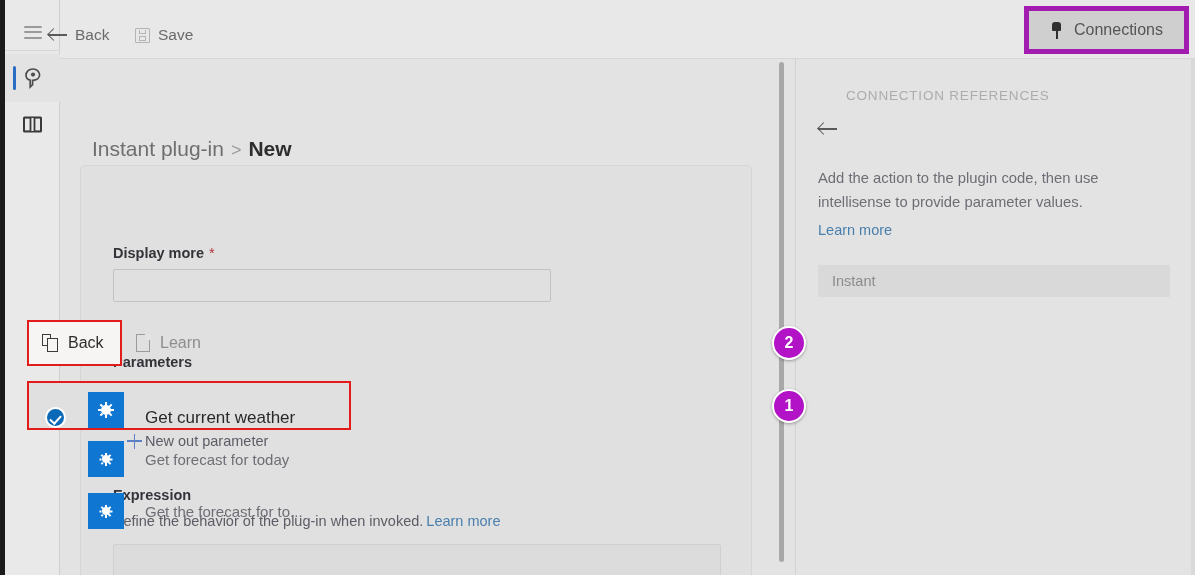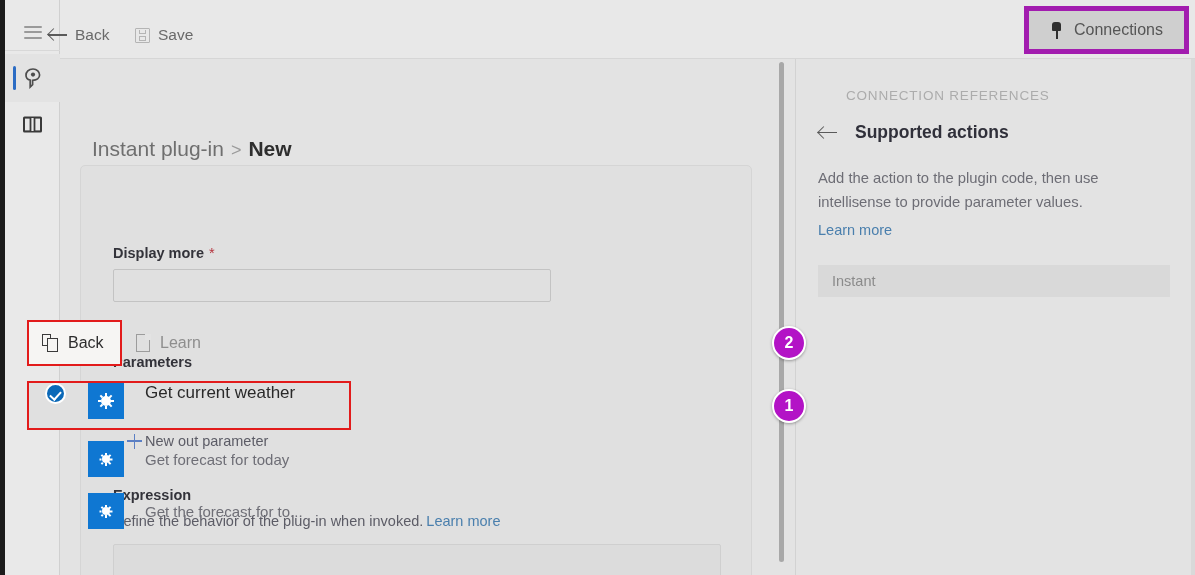--- a/index.html
+++ b/index.html
@@ -402,21 +402,21 @@
 
   
   #action-selected {
     position: absolute;
     left: 27px; top: 381px;
     width: 324px; height: 49px;
     background: #e0e0e0;
     border: 2.5px solid #e21b1b;
     box-sizing: border-box;
     display: flex;
-    align-items: flex-start;
+    align-items: flex-end;
   }
   .check-circle {
     width: 21px; height: 21px;
     border-radius: 50%;
     background: #0b69b8;
     border: 2px solid #ffffff;
     box-sizing: border-box;
     margin-left: 16px;
     position: relative;
     flex: 0 0 auto;
@@ -605,21 +605,20 @@
   </div>
 
   <div id="main-scrollbar"></div>
 
   <div id="right-panel">
 
     <div id="panel-eyebrow">CONNECTION REFERENCES</div>
 
     <div id="panel-title-row">
       <span class="arrow-left-ico"></span>
-      <span id="panel-title">Supported actions</span>
     </div>
 
     <div id="panel-desc">Add the action to the plugin code, then use intellisense to provide parameter values.</div>
 
     <div id="panel-learn-more">Learn more</div>
 
     <div id="panel-search">
       <span>Instant</span>
     </div>
   </div>

